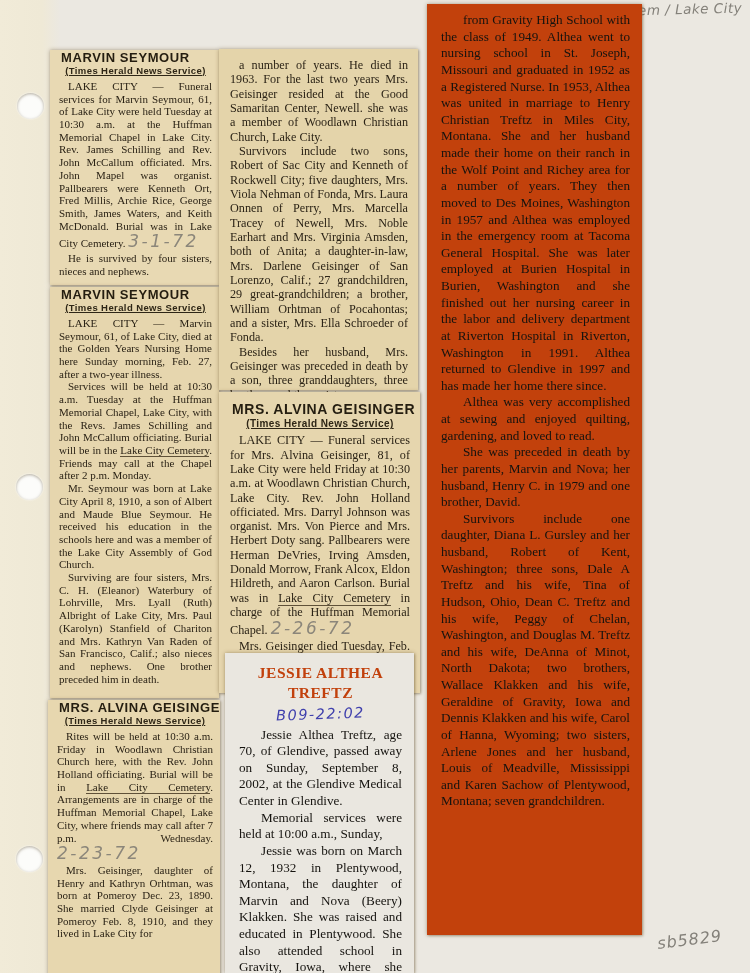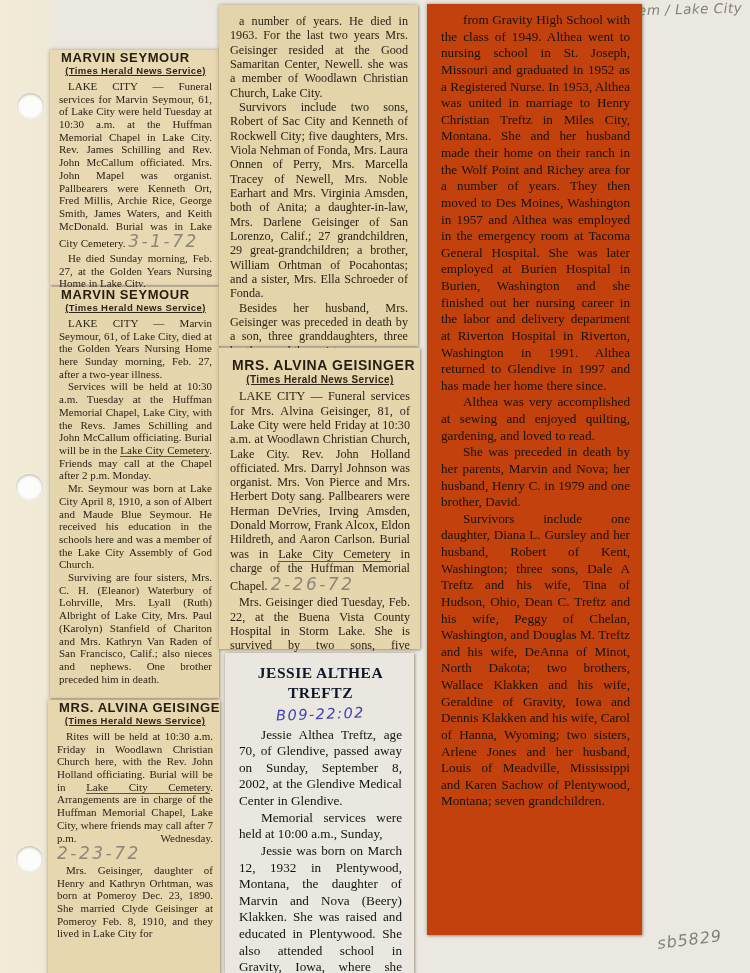--- a/index.html
+++ b/index.html
@@ -44,32 +44,32 @@
     text-align:center;
     color:#2e2616;
     margin:0 0 3px 0;
     letter-spacing:.4px;
     text-decoration:underline;
   }
   .np-p{margin:0;text-align:justify;text-indent:9px;}
   .col-narrow{font-size:11px;line-height:1.155;padding:0 7px 6px 9px;margin-top:30px;}
   .col-narrow .np-head{font-size:13px;}
   .col-narrow .np-byline{font-size:9.5px;}
-  .col-mid{font-size:12.2px;line-height:1.175;padding:9px 10px 6px 11px;}
+  .col-mid{font-size:12.2px;line-height:1.175;padding:9px 10px 6px 11px;margin-top:44px;}
   .col-mid .np-head{font-size:14px;}
   .col-mid .np-byline{font-size:10px;}
   .treftz-style{
     font-size:13.2px;line-height:1.26;color:#15130f;
     padding:8px 12px 8px 14px;
   }
   .treftz-style .np-p{text-indent:22px;}
   .treftz-head{
     font-family:"Liberation Serif", serif;
     font-weight:bold;font-size:15.5px;letter-spacing:.5px;
-    text-align:center;color:#0f172a;
+    text-align:center;color:#c2410c;
     margin:2px 8px 2px 8px;line-height:1.3;
   }
   .seg-u{border-bottom:1.5px solid #5f5138;}
   .seg-hwp{
     font-family:"DejaVu Sans", sans-serif;
     font-style:italic;font-size:17px;letter-spacing:2.5px;
     color:#8b867a;white-space:nowrap;
   }
   .handwriting-pencil{
     position:absolute;
@@ -102,21 +102,20 @@
 
   <div class="handwriting-pencil" id="annot-top-right">Cem / Lake City</div>
 
   <div class="handwriting-pencil" id="annot-bottom-right">sb5829</div>
 
   <div class="clipping col-narrow" style="left:50px;top:20px;width:169px;height:235px;background:#e8d9b3;">
     <h2 class="np-head">MARVIN SEYMOUR</h2>
     <div class="np-byline">(Times Herald News Service)</div>
     <div>
         <p class="np-p"><span>LAKE CITY — Funeral services for Marvin Seymour, 61, of Lake City were held Tuesday at 10:30 a.m. at the Huffman Memorial Chapel in Lake City. Rev. James Schilling and Rev. John McCallum officiated. Mrs. John Mapel was organist. Pallbearers were Kenneth Ort, Fred Millis, Archie Rice, George Smith, James Waters, and Keith McDonald. Burial was in Lake City Cemetery.  </span><span class="seg-hwp">3-1-72</span></p>
-        <p class="np-p"><span>He died Sunday morning, Feb. 27, at the Golden Years Nursing Home in Lake City.</span></p>
         <p class="np-p"><span>He is survived by four sisters, nieces and nephews.</span></p>
       </div>
   </div>
 
   <div class="clipping col-narrow" style="left:50px;top:257px;width:169px;height:411px;background:#e6d6ae;">
     <h2 class="np-head">MARVIN SEYMOUR</h2>
     <div class="np-byline">(Times Herald News Service)</div>
     <div>
         <p class="np-p"><span>LAKE CITY — Marvin Seymour, 61, of Lake City, died at the Golden Years Nursing Home here Sunday morning, Feb. 27, after a two-year illness.</span></p>
         <p class="np-p"><span>Services will be held at 10:30 a.m. Tuesday at the Huffman Memorial Chapel, Lake City, with the Revs. James Schilling and John McCallum officiating. Burial will be in the </span><span class="seg-u">Lake City Cemetery</span><span>. Friends may call at the Chapel after 2 p.m. Monday.</span></p>

